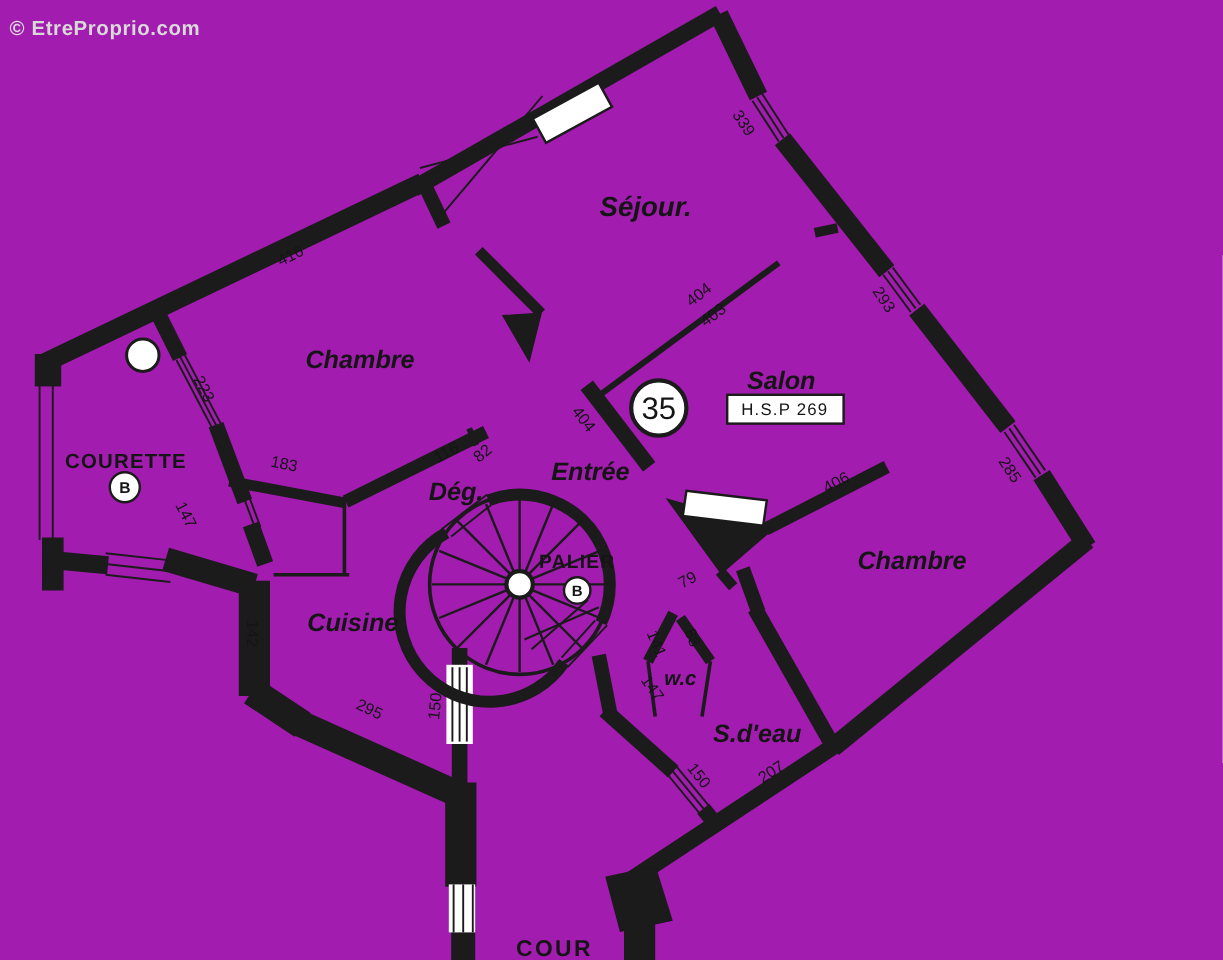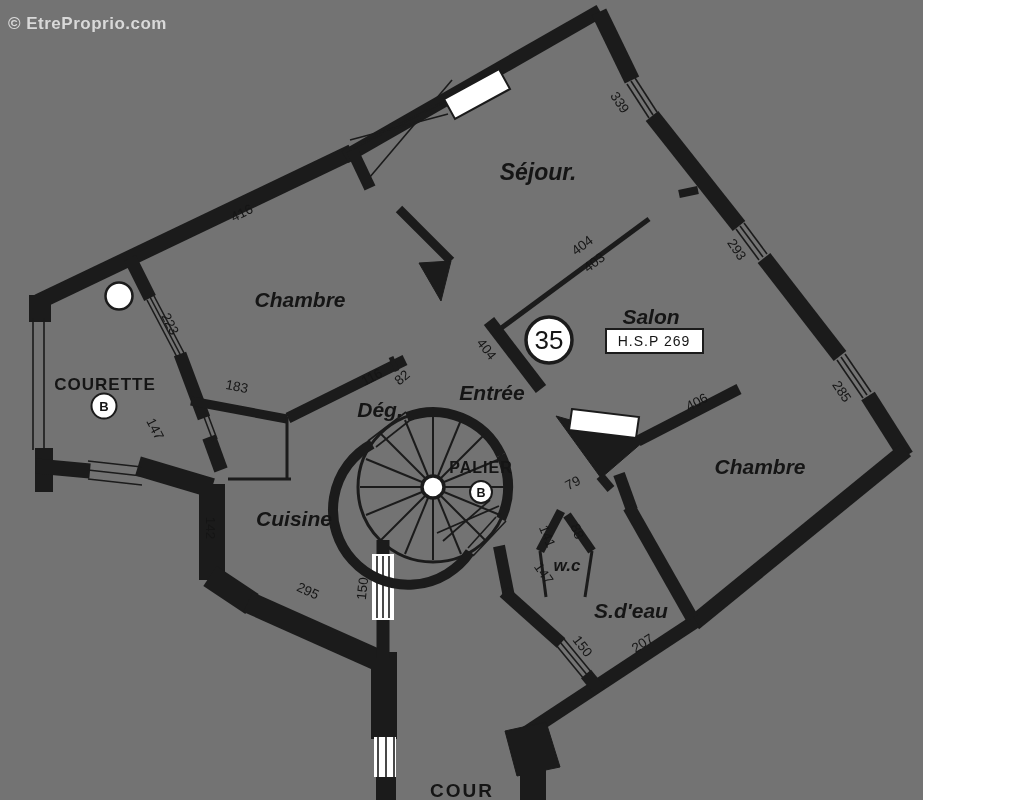--- a/index.html
+++ b/index.html
@@ -1,16 +1,16 @@
 <!DOCTYPE html>
 <html><head>
 <meta charset="utf-8">
 <style>
   html,body{margin:0;padding:0;background:#fff;}
-  .canvas{position:relative;width:923px;height:800px;background:#737373;overflow:hidden;
+  .canvas{position:relative;width:1019px;height:800px;background:#a21caf;overflow:hidden;
           font-family:"Liberation Sans",sans-serif;}
   .watermark{position:absolute;top:14px;left:8px;font-size:17px;font-weight:600;
              color:#d9d9d9;letter-spacing:.5px;user-select:none;}
   svg{position:absolute;inset:0;}
   svg text{fill:#151515;}
   .room{font-style:italic;font-weight:bold;font-size:21px;}
   .room-big{font-style:italic;font-weight:bold;font-size:23px;}
   .room-small{font-style:italic;font-weight:bold;font-size:17px;}
   .caps{font-weight:bold;font-size:17px;letter-spacing:1px;}
   .dim{font-size:13.5px;}

